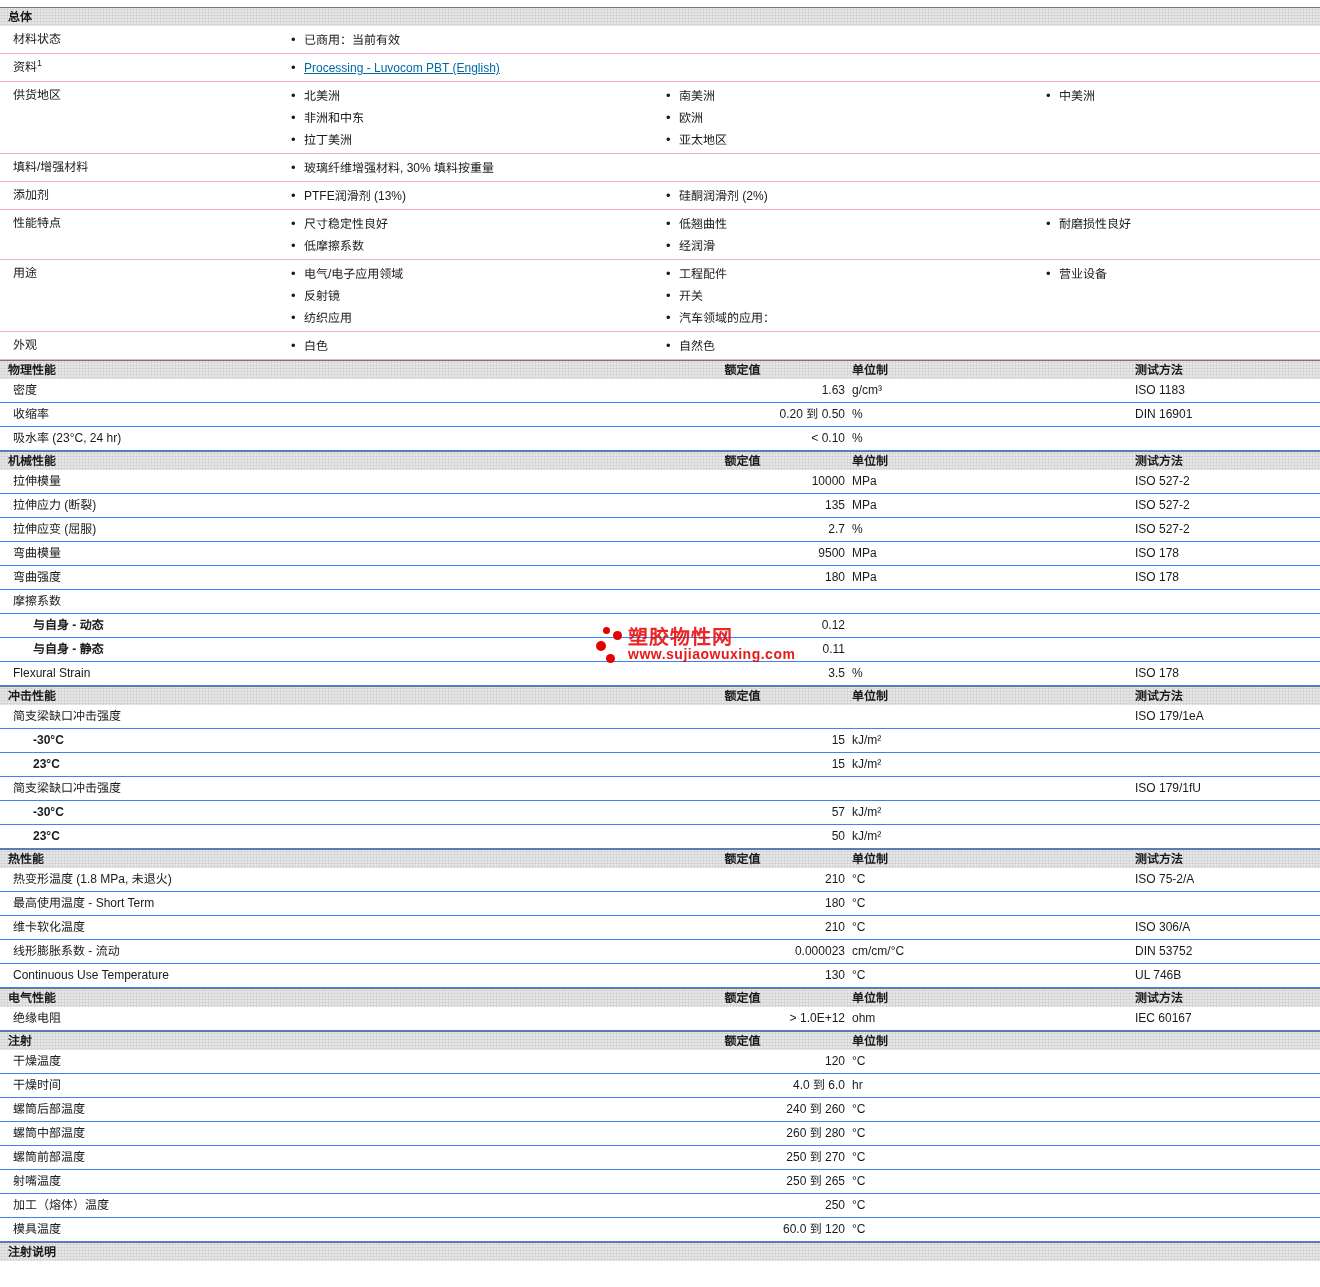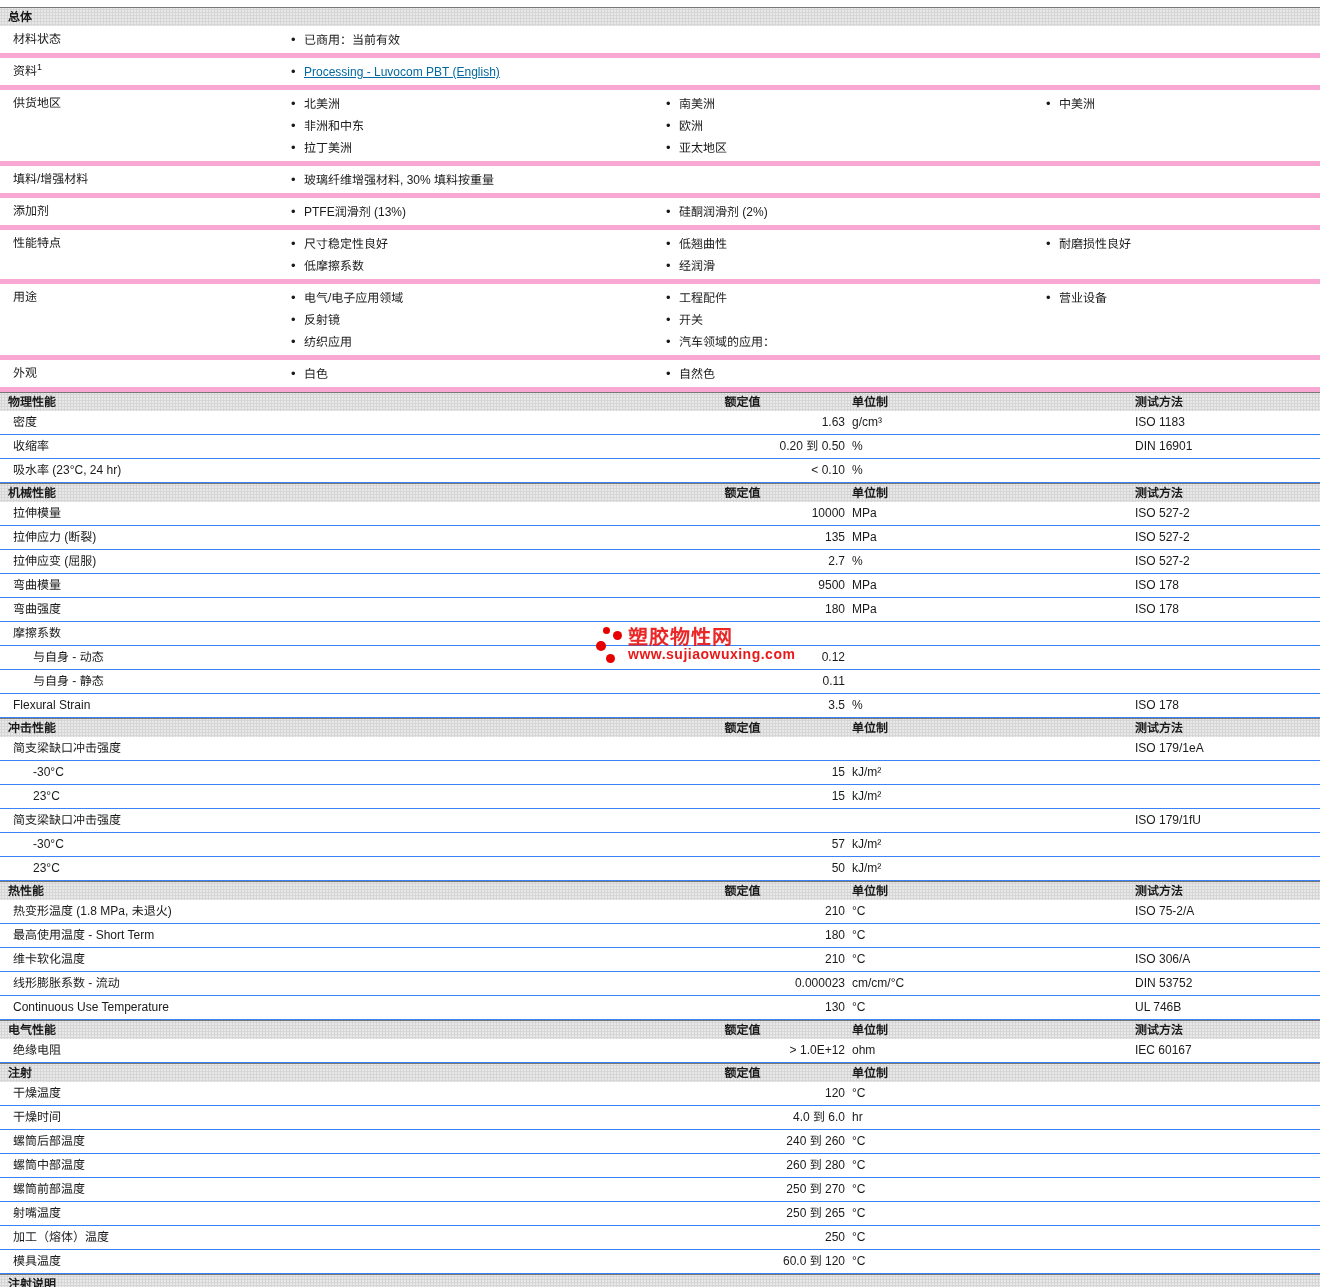--- a/index.html
+++ b/index.html
@@ -28,29 +28,29 @@
   .ph-method{}
   
   .prow{
     display:grid;
     grid-template-columns:640px 205px 290px 1fr;
     border-bottom:1px solid #3b82f6;
     padding:4px 0;
     line-height:15px;
   }
   .plabel{padding-left:13px;}
-  .plabel.indent{padding-left:33px;}
+  .plabel.indent{padding-left:33px;font-weight:bold;}
   .pval{text-align:right;white-space:nowrap;}
   .punit{padding-left:7px;white-space:nowrap;}
   .pmethod{white-space:nowrap;}
   
   .brow{
     display:grid;
     grid-template-columns:285px 375px 380px 1fr;
-    border-bottom:5px solid #f9a8d4;
+    border-bottom:1px solid #f9a8d4;
     padding:3px 0 2px 0;
   }
   .label-cell{padding-left:13px;line-height:21px;}
   sup.sup{font-size:9px;line-height:0;}
   ul.blist{list-style:none;margin:0;padding:0;}
   li.bitem{line-height:21px;display:flex;align-items:baseline;}
   .dot{width:13px;padding-left:6px;flex:0 0 auto;}
   .dot::before{content:"•";font-size:13px;}
   .btext,.doclink{white-space:nowrap;}
   a.doclink{color:#0369a1;text-decoration:underline;}

